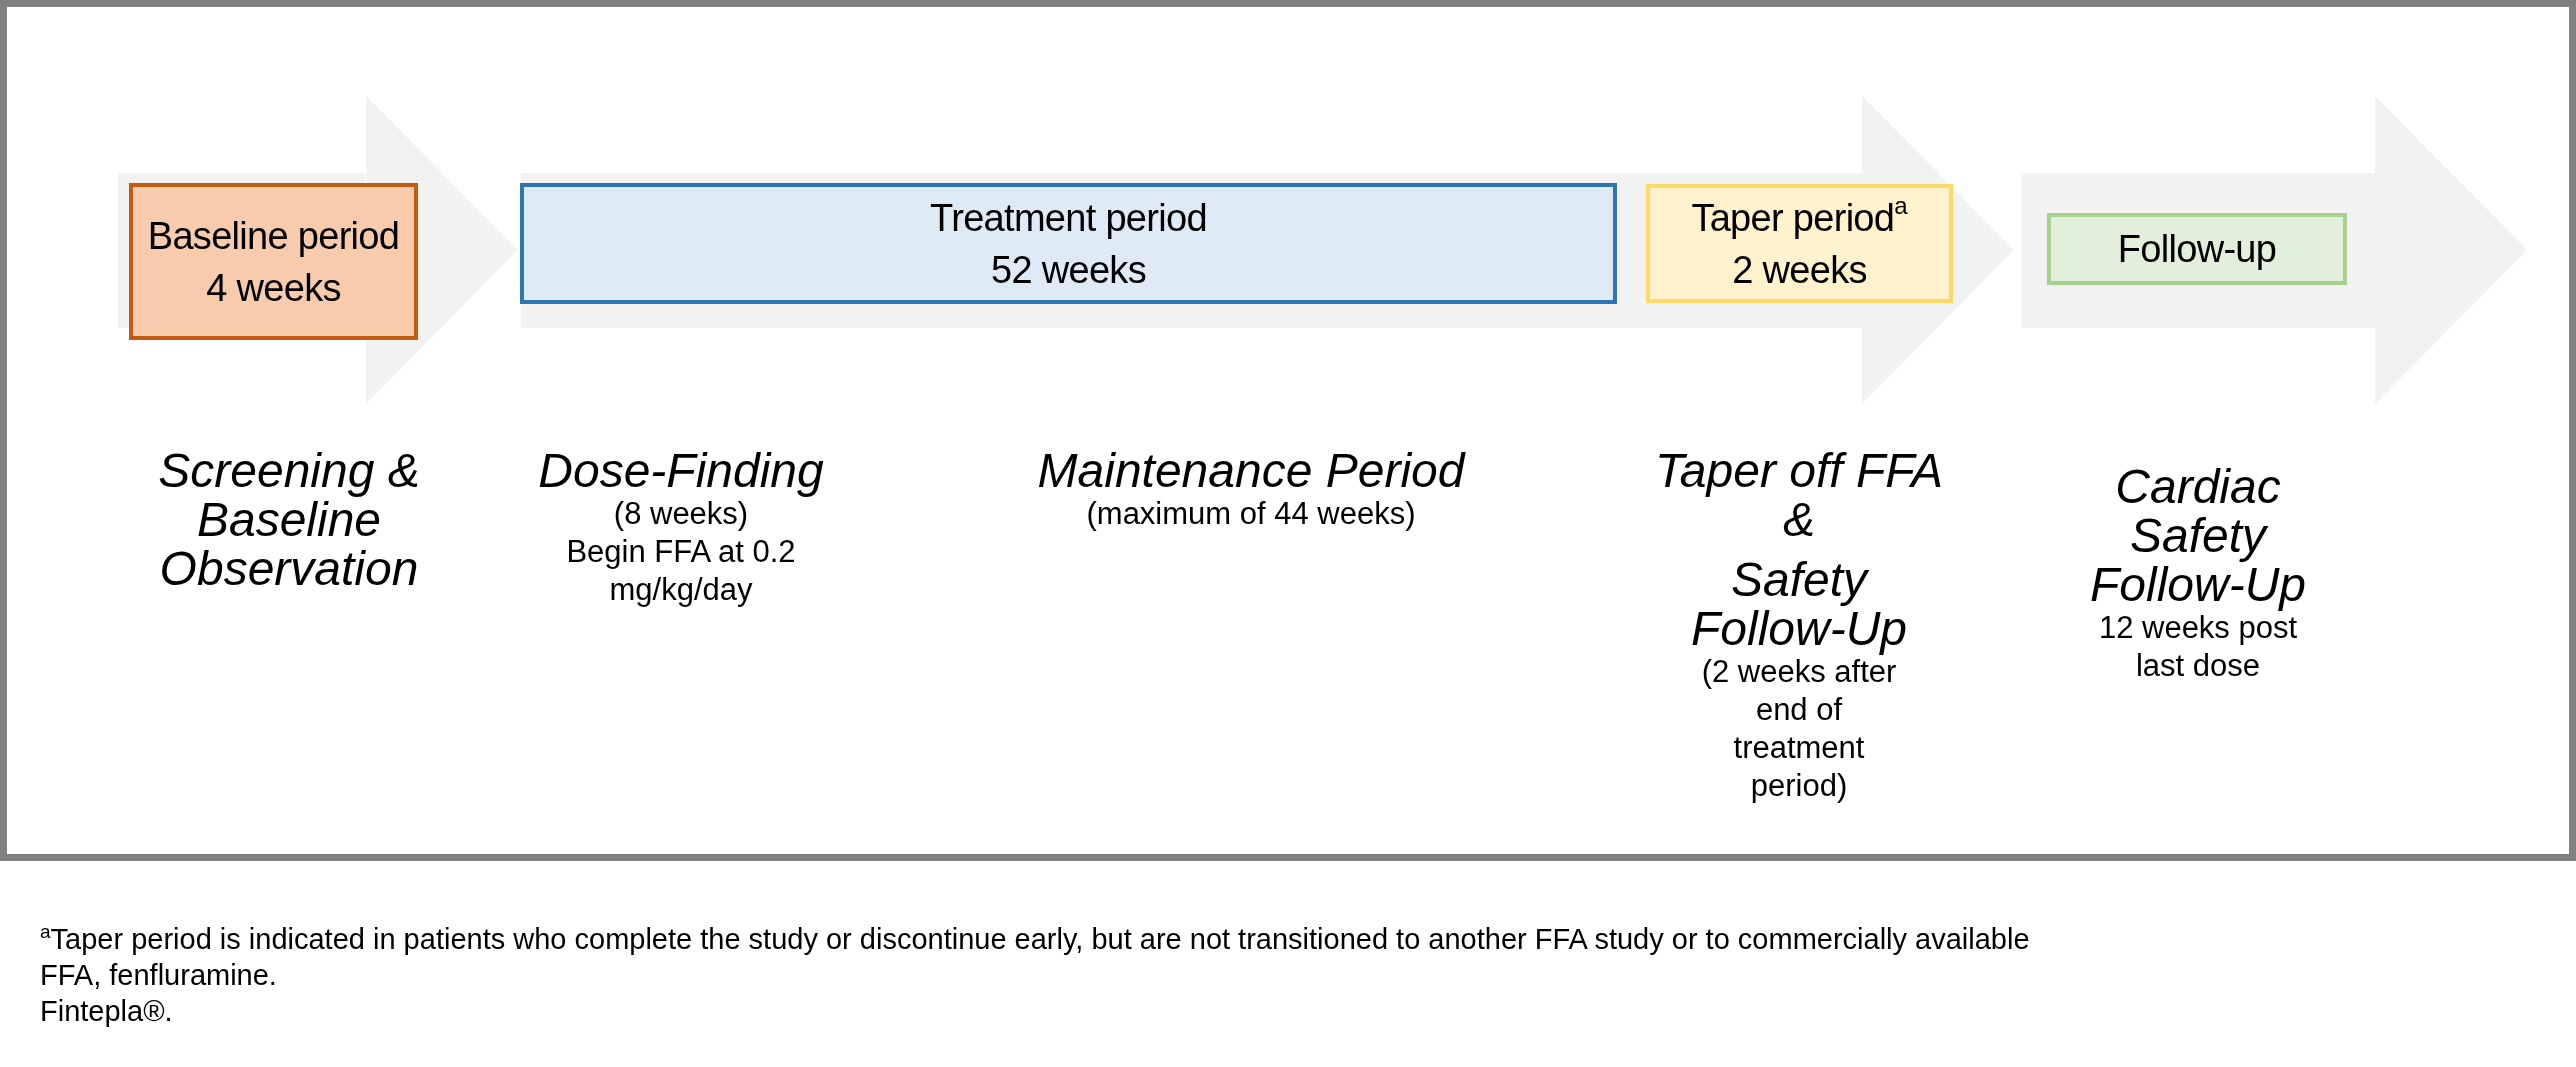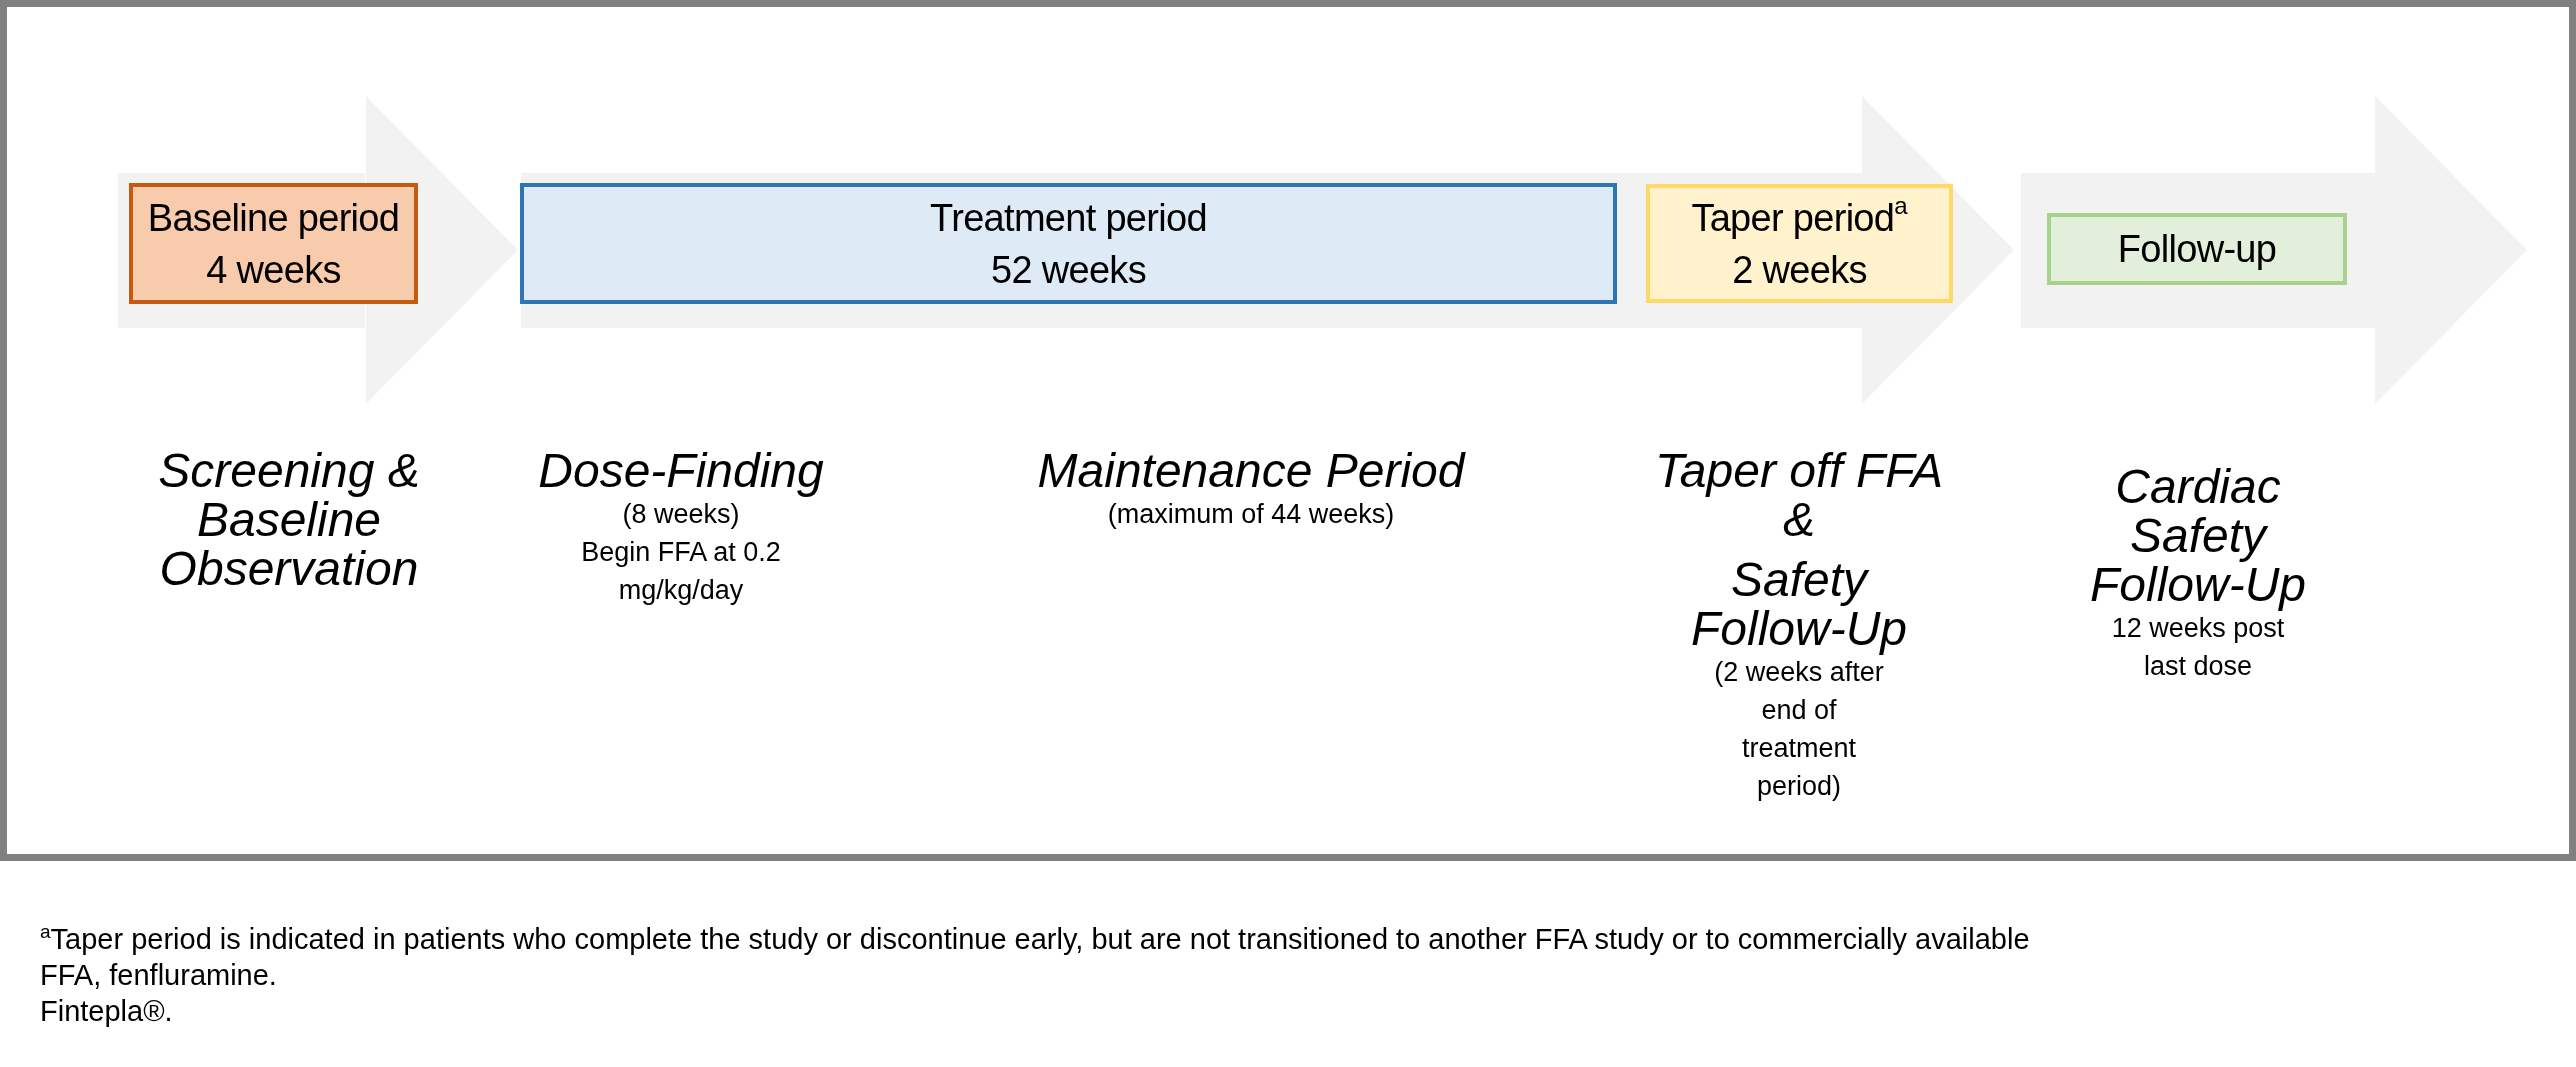--- a/index.html
+++ b/index.html
@@ -57,21 +57,21 @@
     flex-direction: column;
     justify-content: center;
     align-items: center;
     text-align: center;
     font-size: 38px;
     line-height: 52px;
     letter-spacing: -0.7px;
     color: #000;
   }
   #box-baseline {
-    left: 129px; top: 183px; width: 289px; height: 121px;
+    left: 129px; top: 183px; width: 289px; height: 157px;
     background: #F8CBAD; border: 4.9px solid #C55A11;
   }
   #box-treatment {
     left: 520px; top: 183px; width: 1097px; height: 121px;
     background: #DEEBF7; border: 4.9px solid #2E75B6;
   }
   #box-taper {
     left: 1646px; top: 184px; width: 307px; height: 119px;
     background: #FFF2CC; border: 4.9px solid #FFD966;
   }
@@ -99,21 +99,21 @@
   #col-cardiac     { left: 2024px; width: 348px; margin-top: 16px; }
 
   .il {                     
     font-style: italic;
     font-size: 48px;
     line-height: 49px;
     min-height: 49px;
     white-space: nowrap;
   }
   .rl {                     
-    font-size: 27px;
+    font-size: 31px;
     line-height: 38px;
     min-height: 38px;
     white-space: nowrap;
   }
   .sp { height: 11px; }     
 
   
   .footnotes {
     position: absolute;
     left: 40px; top: 921px;

